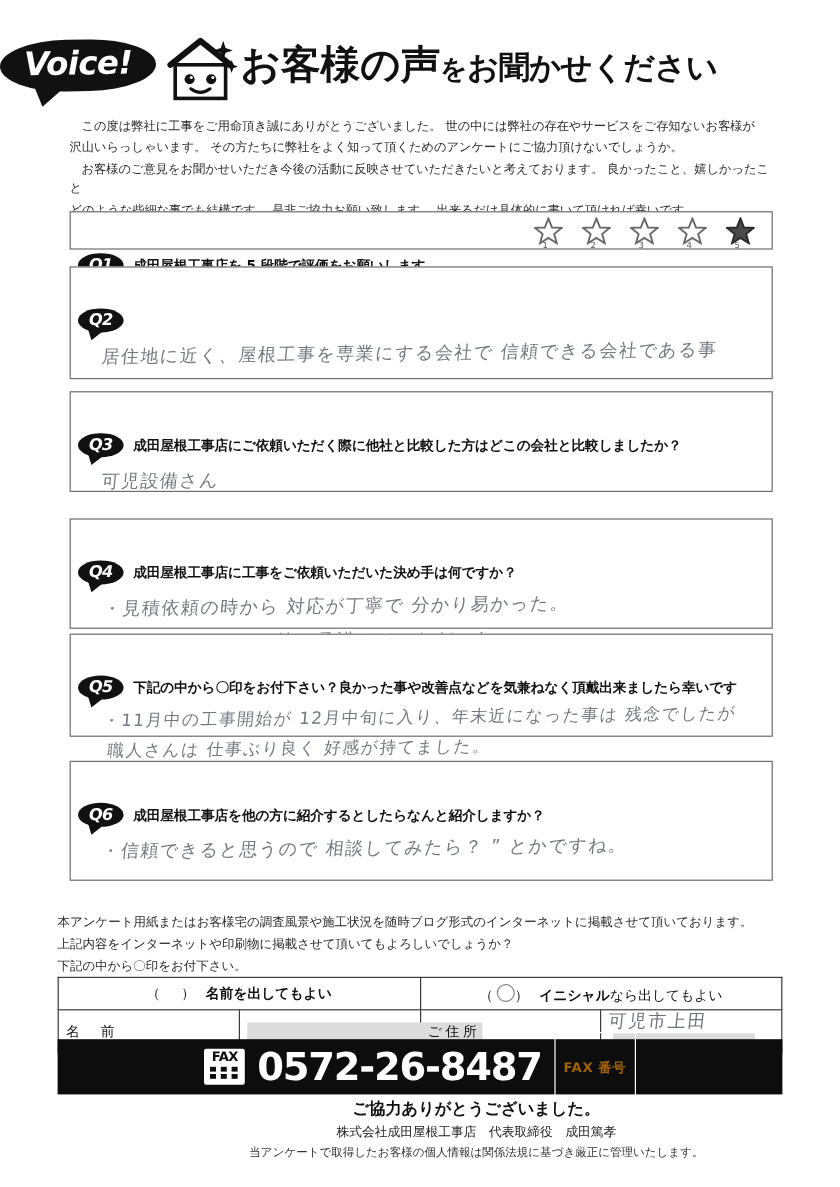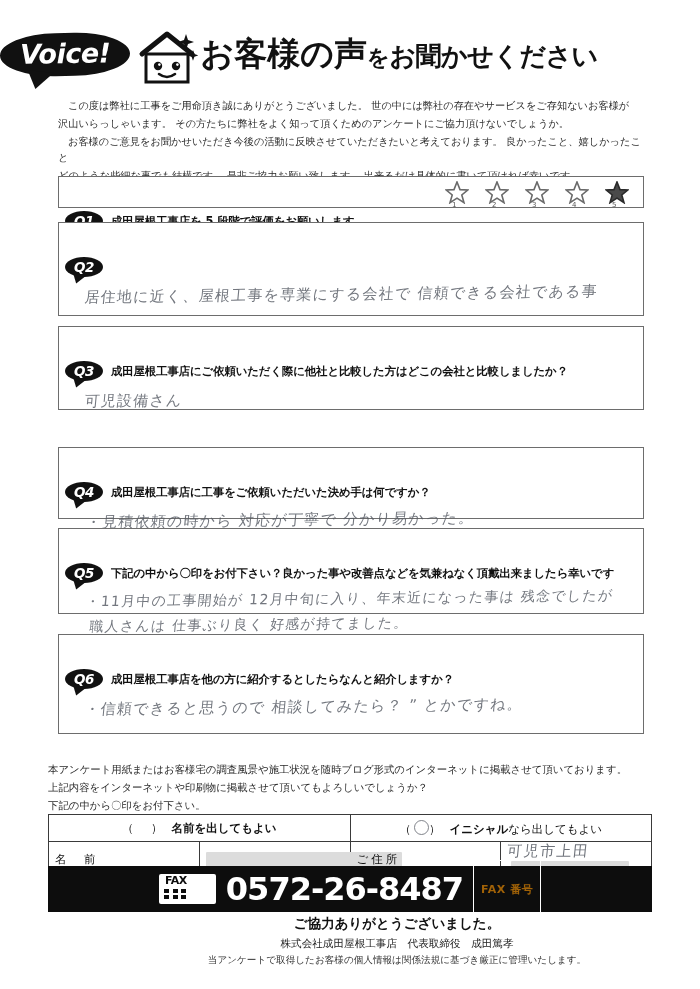--- a/index.html
+++ b/index.html
@@ -266,21 +266,21 @@
     top: 866px;
     width: 604px;
     height: 46px;
     background: #0d0d0d;
     display: flex;
     align-items: center;
     justify-content: center;
     gap: 10px;
   }
   .fax-icon {
-    width: 57px;
+    width: 34px;
     height: 30px;
     position: relative;
     flex: 0 0 auto;
   }
   .fax-icon .ficon-box {
     position: absolute;
     inset: 0;
     background: #ffffff;
     border-radius: 2px;
   }
@@ -439,21 +439,21 @@
   <div class="qbox" style="top:326px; height:84px;">
     <div class="qhead">
       <div class="qbadge">Q3</div>
       <div class="qtext">成田屋根工事店にご依頼いただく際に他社と比較した方はどこの会社と比較しましたか？</div>
     </div>
     <div class="answer">
       <div>可児設備さん</div>
     </div>
   </div>
 
-  <div class="qbox" style="top:447px; height:72px;">
+  <div class="qbox" style="top:432px; height:92px;">
     <div class="qhead">
       <div class="qbadge">Q4</div>
       <div class="qtext">成田屋根工事店に工事をご依頼いただいた決め手は何ですか？</div>
     </div>
     <div class="answer">
       <div>・見積依頼の時から 対応が丁寧で 分かり易かった。</div>
       <div>・値引きのお願いを快く承諾していただいた。</div>
     </div>
   </div>
 

